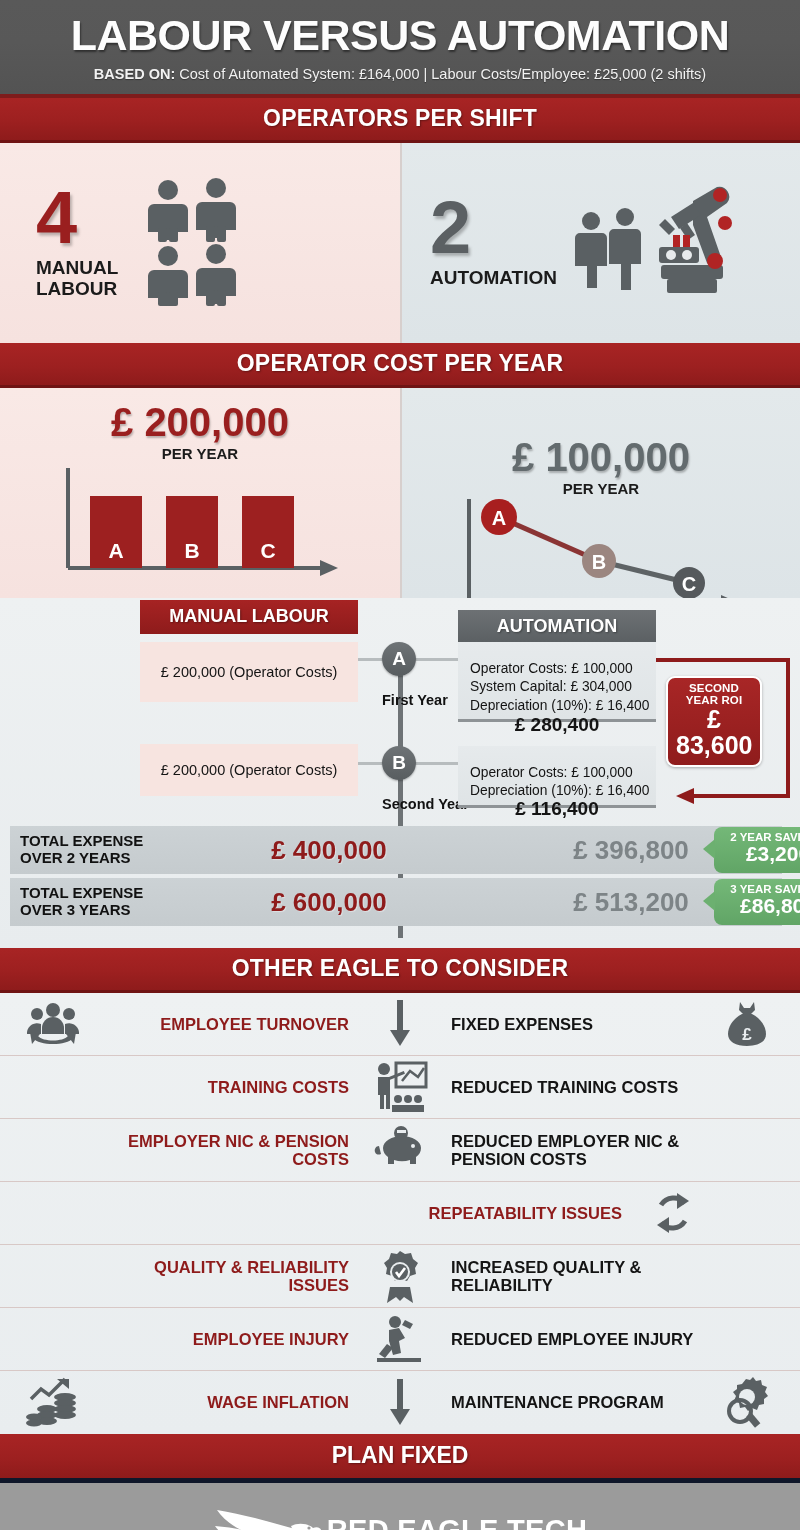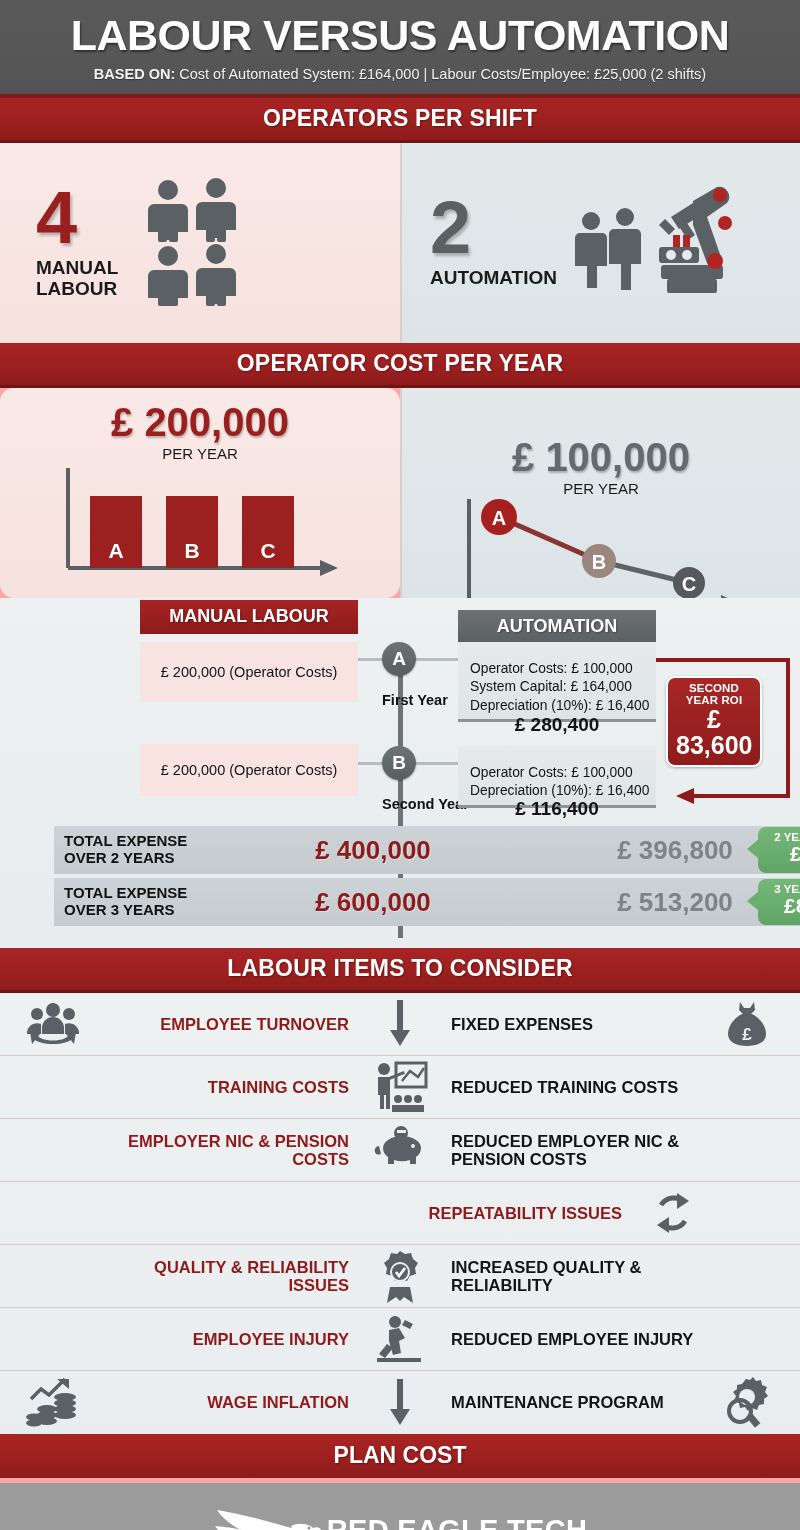--- a/index.html
+++ b/index.html
@@ -6,21 +6,21 @@
   html, body {
     width: 800px;
     font-family: "Liberation Sans", sans-serif;
     background: #ffffff;
   }
   .page {
     width: 800px;
     height: 1530px;
     position: relative;
     overflow: hidden;
-    background: #fca5a5;
+    background: #0f172a;
   }
 
   
   .header {
     background: linear-gradient(180deg,#595959 0%, #585858 45%, #535353 100%);
     padding: 14px 10px 12px;
     text-align: center;
     border-bottom: 4px solid #7e1c1c;
   }
   .header h1 {
@@ -65,29 +65,29 @@
     font-size: 74px; font-weight: bold; line-height: .85;
     text-shadow: 2px 3px 3px rgba(0,0,0,.25);
   }
   .big-num.red { color: #9a1f1f; }
   .big-num.grey { color: #5b6063; }
   .num-label { font-size: 19px; font-weight: bold; color: #1b1b1b; line-height: 1.12; margin-top: 7px; }
 
   
   .charts { height: 210px; display: flex; }
   .chart-pane { width: 50%; position: relative; padding-top: 14px; }
-  .chart-pane.left  { background: linear-gradient(180deg,#f9e9e6 0%,#f6e2df 100%); border-radius: 14px; }
+  .chart-pane.left  { background: linear-gradient(180deg,#f9e9e6 0%,#f6e2df 100%); }
   .chart-pane.right { background: linear-gradient(180deg,#e3e9eb 0%,#dde4e7 100%); border-left: 2px solid #d7cfcd; }
   .money {
     text-align: center; font-size: 40px; font-weight: bold; line-height: 1;
     text-shadow: 1px 2px 2px rgba(0,0,0,.25);
   }
   .money.red { color: #9a1f1f; }
   .money.grey { color: #636b6e; margin-top: 35px; }
-  .per-year { text-align: center; font-size: 15px; font-weight: normal; color: #1b1b1b; margin-top: 3px; }
+  .per-year { text-align: center; font-size: 15px; font-weight: bold; color: #1b1b1b; margin-top: 3px; }
   .chart-svg { display: block; margin: 2px auto 0; }
 
   
   .compare {
     position: relative;
     background: linear-gradient(180deg,#eef1f2 0%,#e8ecee 100%);
     padding: 12px 0 0 0;
     height: 350px;
   }
   .col-head {
@@ -332,21 +332,21 @@
 
     <div class="box-manual" style="position:absolute;left:140px;top:44px;width:218px;height:60px;">£ 200,000 (Operator Costs)</div>
 
     <div style="position:absolute;left:382px;top:44px;">
       <div class="node">A</div>
       <div class="node-label">First Year</div>
     </div>
 
     <div class="box-auto" style="position:absolute;left:458px;top:44px;width:198px;">
       <div>Operator Costs: £ 100,000</div>
-      <div>System Capital: £ 164,000</div>
+      <div>System Capital: £ 304,000</div>
       <div>Depreciation (10%): £ 16,400</div>
     </div>
     <div class="subtotal" style="position:absolute;left:458px;top:112px;width:198px;">£ 280,400</div>
 
     <div style="position:absolute;left:358px;top:164px;width:28px;height:3px;background:#b7bcbe;"></div>
     <div style="position:absolute;left:414px;top:164px;width:46px;height:3px;background:#b7bcbe;"></div>
 
     <div class="box-manual" style="position:absolute;left:140px;top:146px;width:218px;height:52px;">£ 200,000 (Operator Costs)</div>
 
     <div style="position:absolute;left:382px;top:148px;">
@@ -363,21 +363,21 @@
     <svg style="position:absolute;left:648px;top:58px;" width="152" height="150" viewBox="0 0 152 150">
       <path d="M8 4 H140 V140 H40" fill="none" stroke="#8e1b1b" stroke-width="4"></path>
       <polygon points="46,132 28,140 46,148" fill="#8e1b1b"></polygon>
     </svg>
 
     <div class="roi-badge" style="left:666px;top:78px;width:96px;">
       <div class="t1">SECOND YEAR ROI</div>
       <div class="t2">£ 83,600</div>
     </div>
 
-    <div style="position:absolute;left:0;top:228px;width:800px;padding-left:44px;">
+    <div style="position:absolute;left:0;top:228px;width:800px;">
 
       <div class="total-row">
         <div class="total-label">
           <div>
             <div>TOTAL EXPENSE</div>
             <div>OVER 2 YEARS</div>
           </div>
         </div>
         <div class="total-manual">£ 400,000</div>
         <div class="total-auto">£ 396,800</div>
@@ -398,21 +398,21 @@
         <div class="total-auto">£ 513,200</div>
         <div class="savings-badge">
           <div class="s1">3 YEAR SAVINGS</div>
           <div class="s2">£86,800</div>
         </div>
       </div>
 
     </div>
   </div>
 
-  <div class="banner">LABOUR ITEMS TO CONSIDER</div>
+  <div class="banner">OTHER EAGLE TO CONSIDER</div>
 
   <div class="consider">
 
     <div class="c-row">
       <div class="c-ic-left">
         <svg width="54" height="44" viewBox="0 0 54 44">
             <g fill="#5a6063">
           <circle cx="27" cy="8" r="7"></circle>
               <circle cx="11" cy="12" r="6"></circle>
               <circle cx="43" cy="12" r="6"></circle>
@@ -580,21 +580,21 @@
           <circle cx="27" cy="20" r="8" fill="#e9edef"></circle>
           <circle cx="20" cy="34" r="11" fill="none" stroke="#5a6063" stroke-width="4"></circle>
           <rect x="26" y="40" width="7" height="14" transform="rotate(-40 26 40)"></rect>
         </g>
           </svg>
       </div>
     </div>
 
   </div>
 
-  <div class="plan">PLAN COST</div>
+  <div class="plan">PLAN FIXED</div>
 
   <div class="footer">
     <svg width="112" height="62" viewBox="0 0 112 62">
       <g fill="#ffffff">
         <path d="M4 10 C30 14 56 22 86 30 C70 34 54 36 40 34 C28 32 12 22 4 10 Z"></path>
         <path d="M2 26 C26 28 50 34 78 40 C58 46 38 46 24 42 C14 38 6 32 2 26 Z"></path>
         <path d="M16 44 C36 44 56 46 76 48 C60 54 40 56 26 54 C20 52 16 48 16 44 Z"></path>
         <path d="M78 26 C86 22 96 24 100 28 C104 26 108 28 108 30 C104 32 98 34 92 34 C86 34 80 32 78 26 Z"></path>
       </g>
       <circle cx="96" cy="28" r="1.6" fill="#9b9b9b"></circle>

